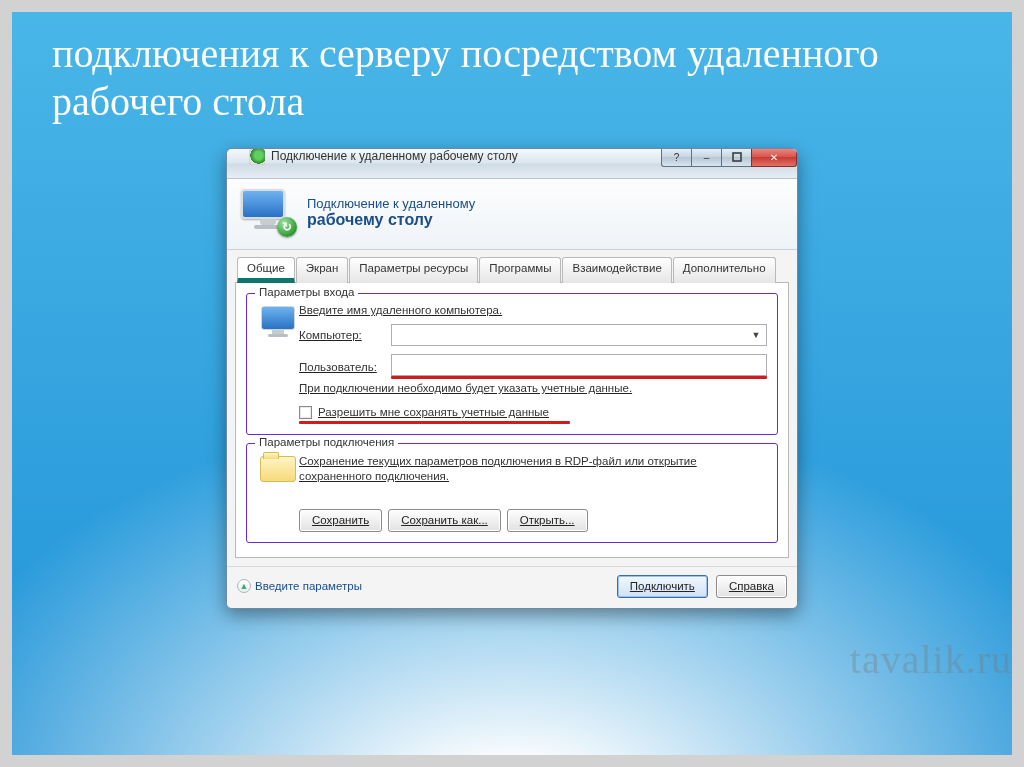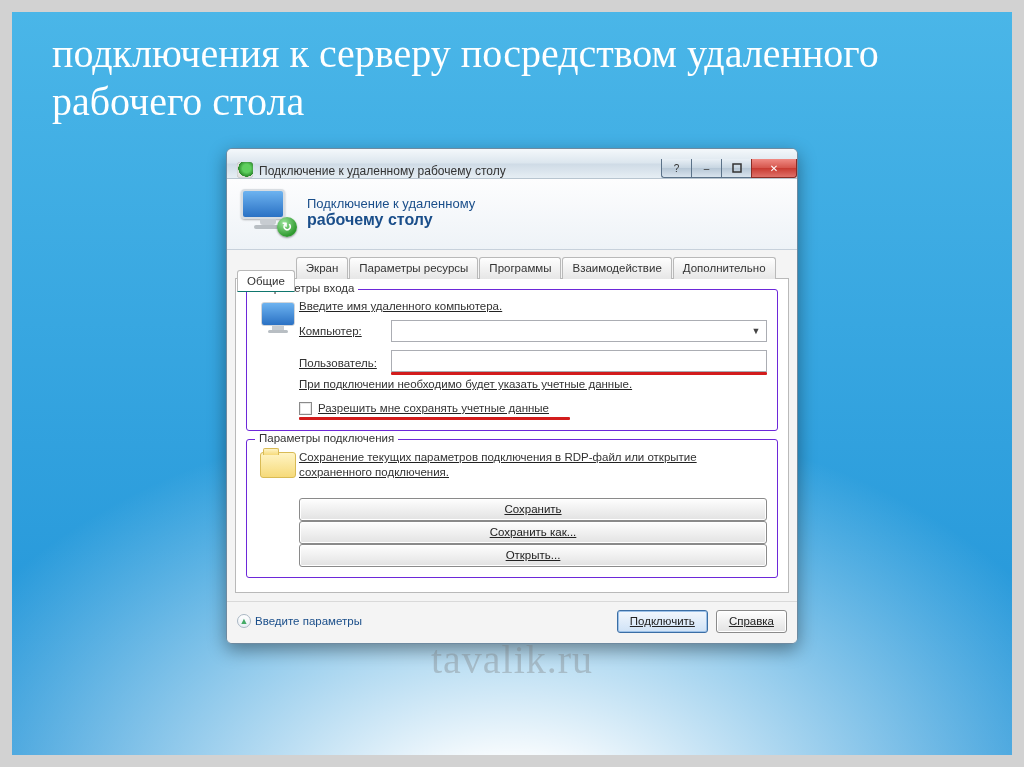--- a/index.html
+++ b/index.html
@@ -31,23 +31,23 @@
   }
   
   .win {
     background: linear-gradient(#eef3f6, #e2e9ee);
     border: 1px solid #6e8aa0;
     border-radius: 6px;
     box-shadow: 0 0 0 1px rgba(255,255,255,0.6) inset, 0 6px 18px rgba(0,0,0,0.4);
     overflow: hidden;
   }
   .titlebar {
-    display: flex; align-items: flex-end;
+    display: flex; align-items: flex-start;
     height: 30px;
-    padding: 0 0 0 10px;
+    padding: 0 0 0 22px;
     background: linear-gradient(#f4f8fb, #dce6ee 48%, #cfdbe6 52%, #e6eef4);
     border-bottom: 1px solid #b8c5d0;
     position: relative;
   }
   .titlebar .title-text {
     font-size: 12px; color: #333;
     margin-left: 6px;
     flex: 1 1 auto;
     white-space: nowrap; overflow: hidden; text-overflow: ellipsis;
   }
@@ -127,22 +127,22 @@
     border: 1px solid #b9b9b9;
     border-bottom: none;
     background: linear-gradient(#fefefe,#e6e6e6);
     border-radius: 3px 3px 0 0;
     margin-right: 1px;
     position: relative; top: 1px;
     color:#333;
   }
   .tab.active {
     background:#fff;
-    border-bottom: 1px solid #0f766e;
-    top: 14px;
+    border-bottom: 5px solid #0f766e;
+    top: 1px;
     z-index: 2;
     font-weight: normal;
   }
   .tabbody {
     background:#fff;
     border:1px solid #b9b9b9;
     border-top: none;
     padding: 10px 10px 6px 10px;
   }
   
@@ -199,21 +199,21 @@
     display:flex;align-items:center;justify-content:center;
     font-size:9px; color:#444;
   }
   .underline-red { height:3px; background:#d21c1c; margin-top:0px; border-radius:1px; }
   .note { margin: 2px 0 10px 0; line-height:1.3; }
   .cbrow { display:flex; align-items:center; }
   .cb {
     width:13px; height:13px; border:1px solid #8a8a8a; background:#fff; margin-right:6px;
     box-shadow: inset 0 0 0 1px #e8e8e8;
   }
-  .btnrow { display:flex; margin-top:6px;flex-direction:column; }
+  .btnrow { display:flex; gap:6px; margin-top:6px; }
   .btn {
     height: 23px;
     padding: 0 12px;
     font-size: 11.5px;
     border: 1px solid #8a8a8a;
     border-radius: 3px;
     background: linear-gradient(#fefefe,#e2e2e2);
     box-shadow: inset 0 0 0 1px #fff;
     display:inline-flex; align-items:center; justify-content:center;
     color:#222;
@@ -238,21 +238,21 @@
   }
   .linklike .chev {
     width:14px;height:14px;border:1px solid #aab7c4;border-radius:50%;
     display:flex;align-items:center;justify-content:center; font-size:9px;
     background:linear-gradient(#fff,#e8eef4);
     color:#4a6;
   }
   .footer .btn { margin-left:8px;text-decoration:underline; }
   .watermark {
     position:absolute; left:0; right:0; bottom:72px;
-    text-align:center;
+    text-align:right;
     font-size: 40px;
     color: rgba(120,120,120,0.35);
     font-family: Georgia, serif;
     pointer-events:none;
     letter-spacing: 1px;
   }
 </style>
 </head>
 <body>
 
@@ -344,21 +344,21 @@
             </div>
           </div>
 
           <div class="group">
             <div class="legend">Параметры подключения</div>
             <div class="grow">
               <div class="gicon">
                 <div class="folder"></div>
               </div>
               <div class="gbody">
-                <div style="line-height:1.3; margin-bottom:18px;">Сохранение текущих параметров подключения в RDP-файл или открытие сохраненного подключения.</div>
+                <div style="line-height:1.3; margin-bottom:25px;">Сохранение текущих параметров подключения в RDP-файл или открытие сохраненного подключения.</div>
                 <div class="btnrow">
                   <div class="btn">Сохранить</div>
                   <div class="btn">Сохранить как...</div>
                   <div class="btn">Открыть...</div>
                 </div>
               </div>
             </div>
           </div>
 
         </div>

